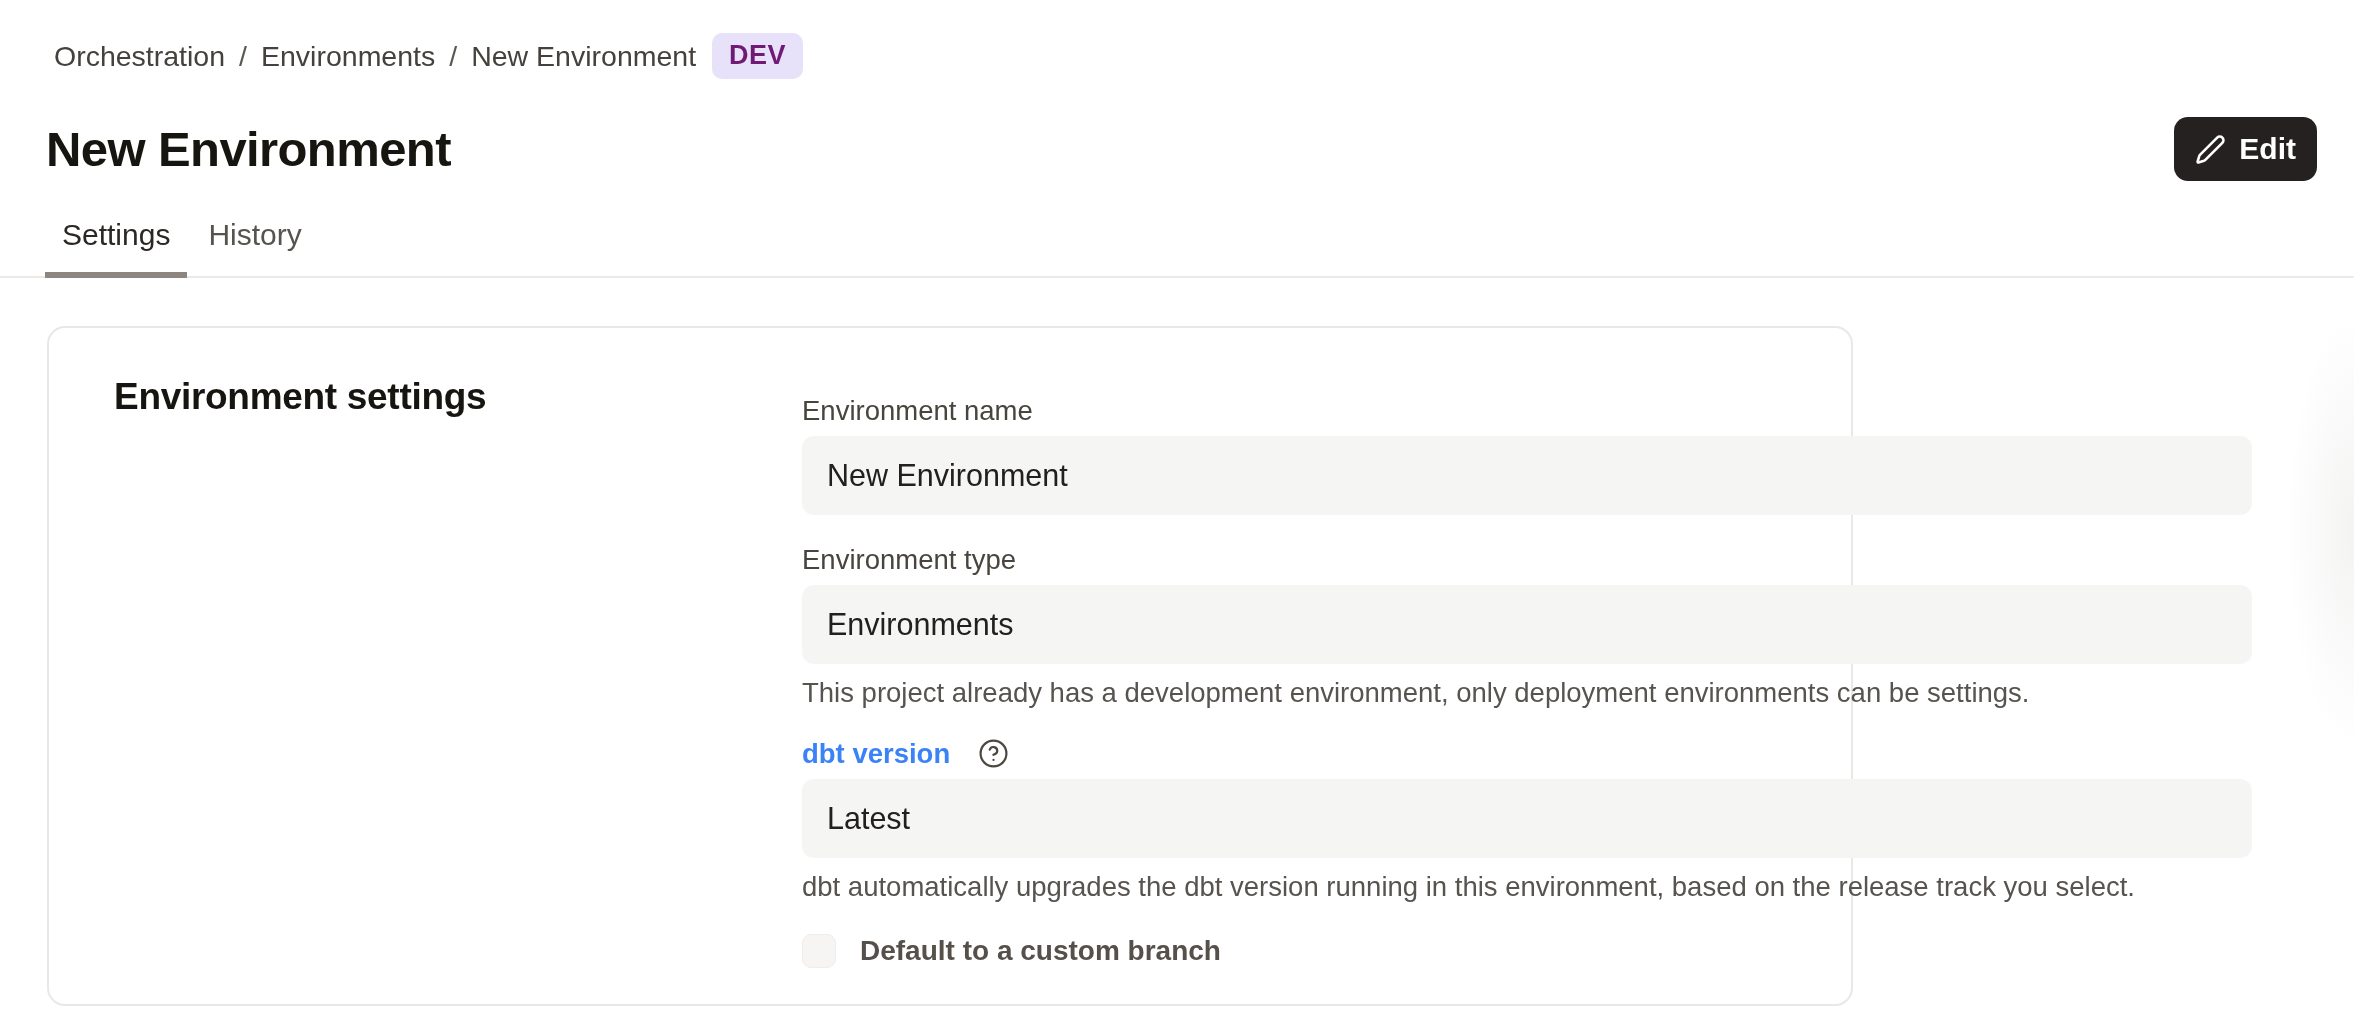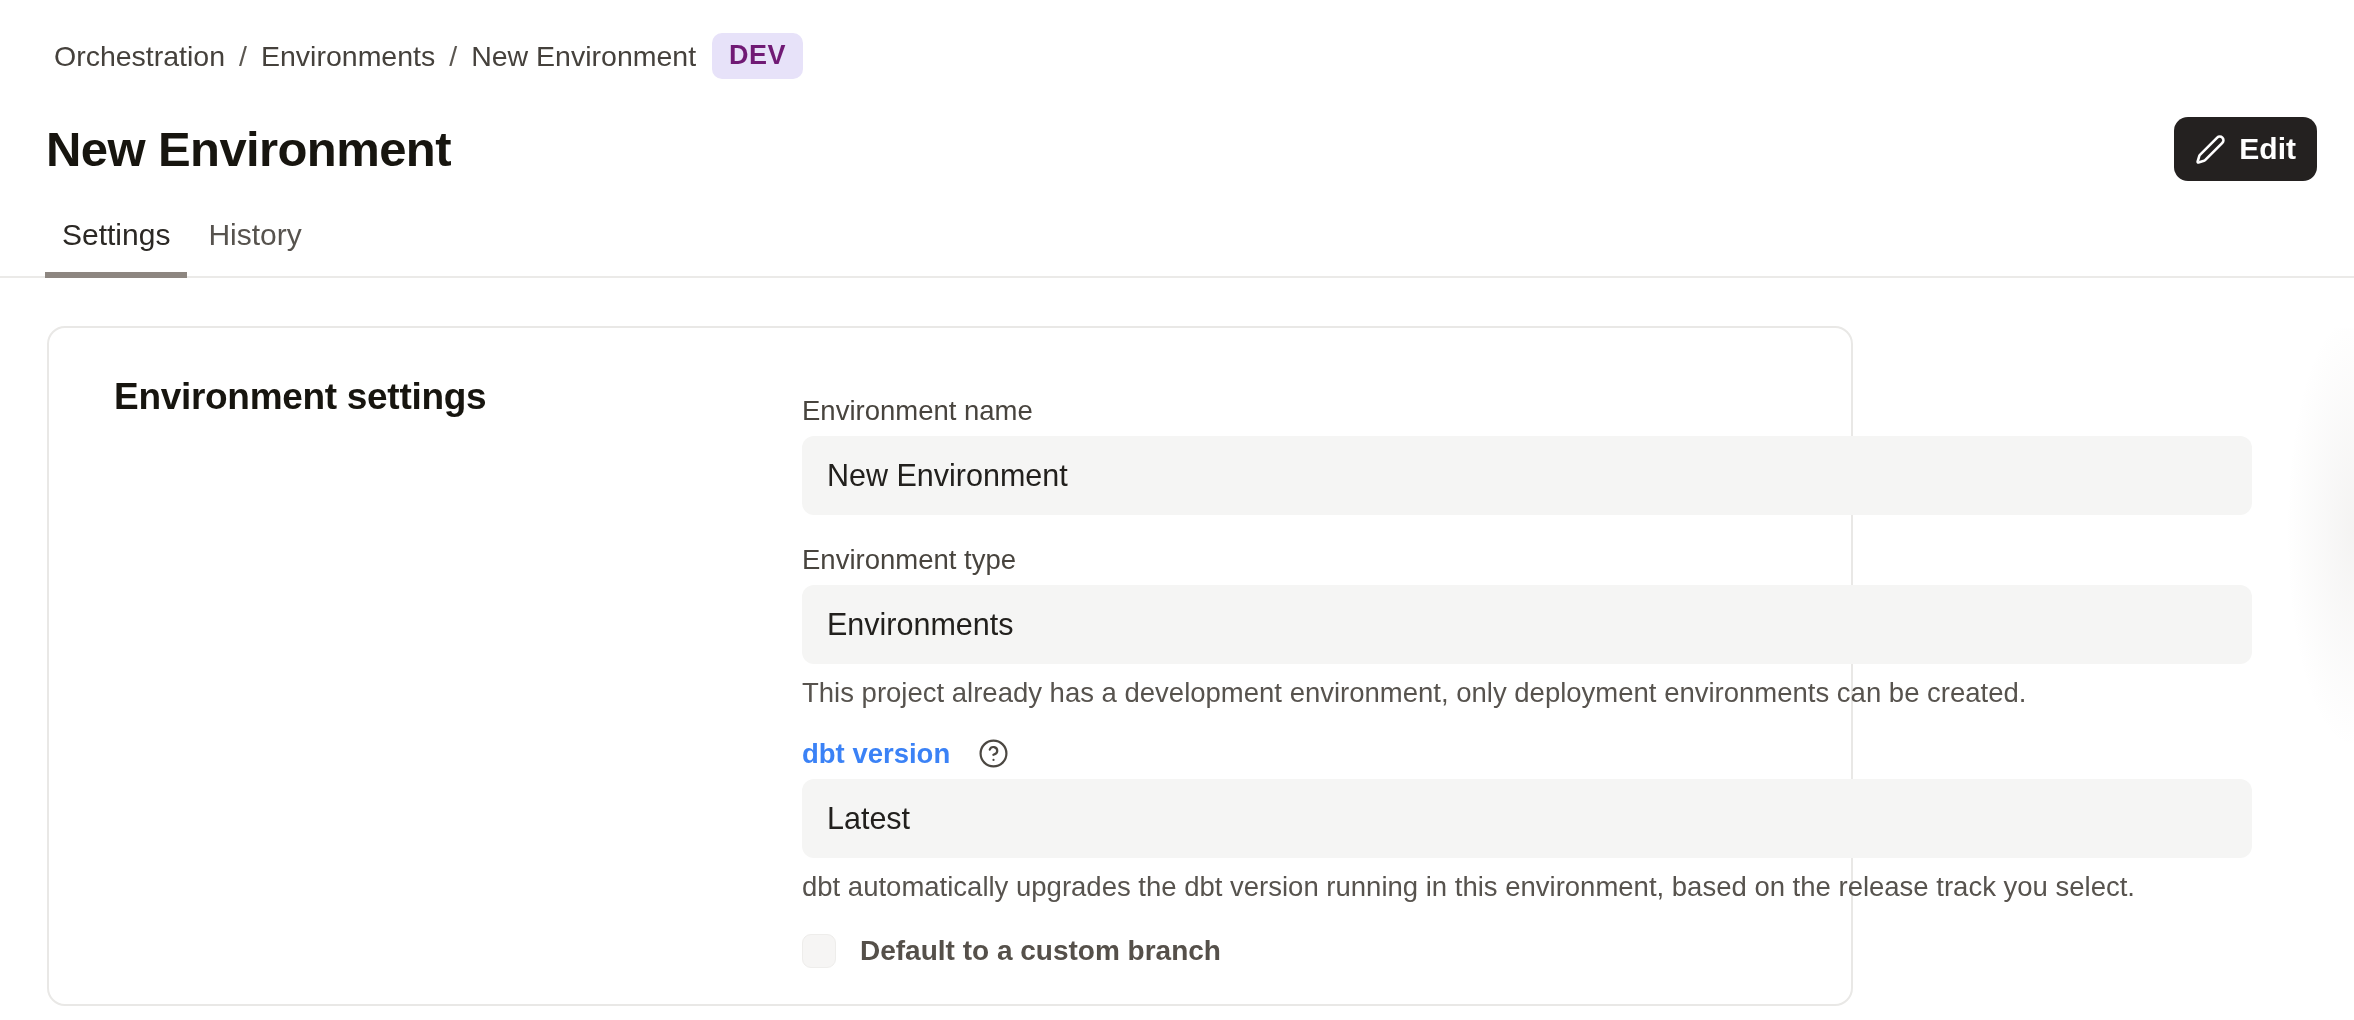--- a/index.html
+++ b/index.html
@@ -171,21 +171,21 @@
     <div class="form">
 
       <div class="field">
         <div class="field-label">Environment name</div>
         <div class="input-box">New Environment</div>
       </div>
 
       <div class="field">
         <div class="field-label">Environment type</div>
         <div class="input-box">Environments</div>
-        <div class="helper">This project already has a development environment, only deployment environments can be created.</div>
+        <div class="helper">This project already has a development environment, only deployment environments can be settings.</div>
       </div>
 
       <div class="field">
         <div class="field-label bold">
           <span>dbt version</span>
           <span class="help-icon">
             <svg width="31" height="31" viewBox="0 0 24 24" fill="none" stroke="#4b4741" stroke-width="1.7" stroke-linecap="round" stroke-linejoin="round">
               <circle cx="12" cy="12" r="10"></circle>
               <path d="M9.09 9a3 3 0 0 1 5.83 1c0 2-3 3-3 3"></path>
               <path d="M12 17h.01"></path>

